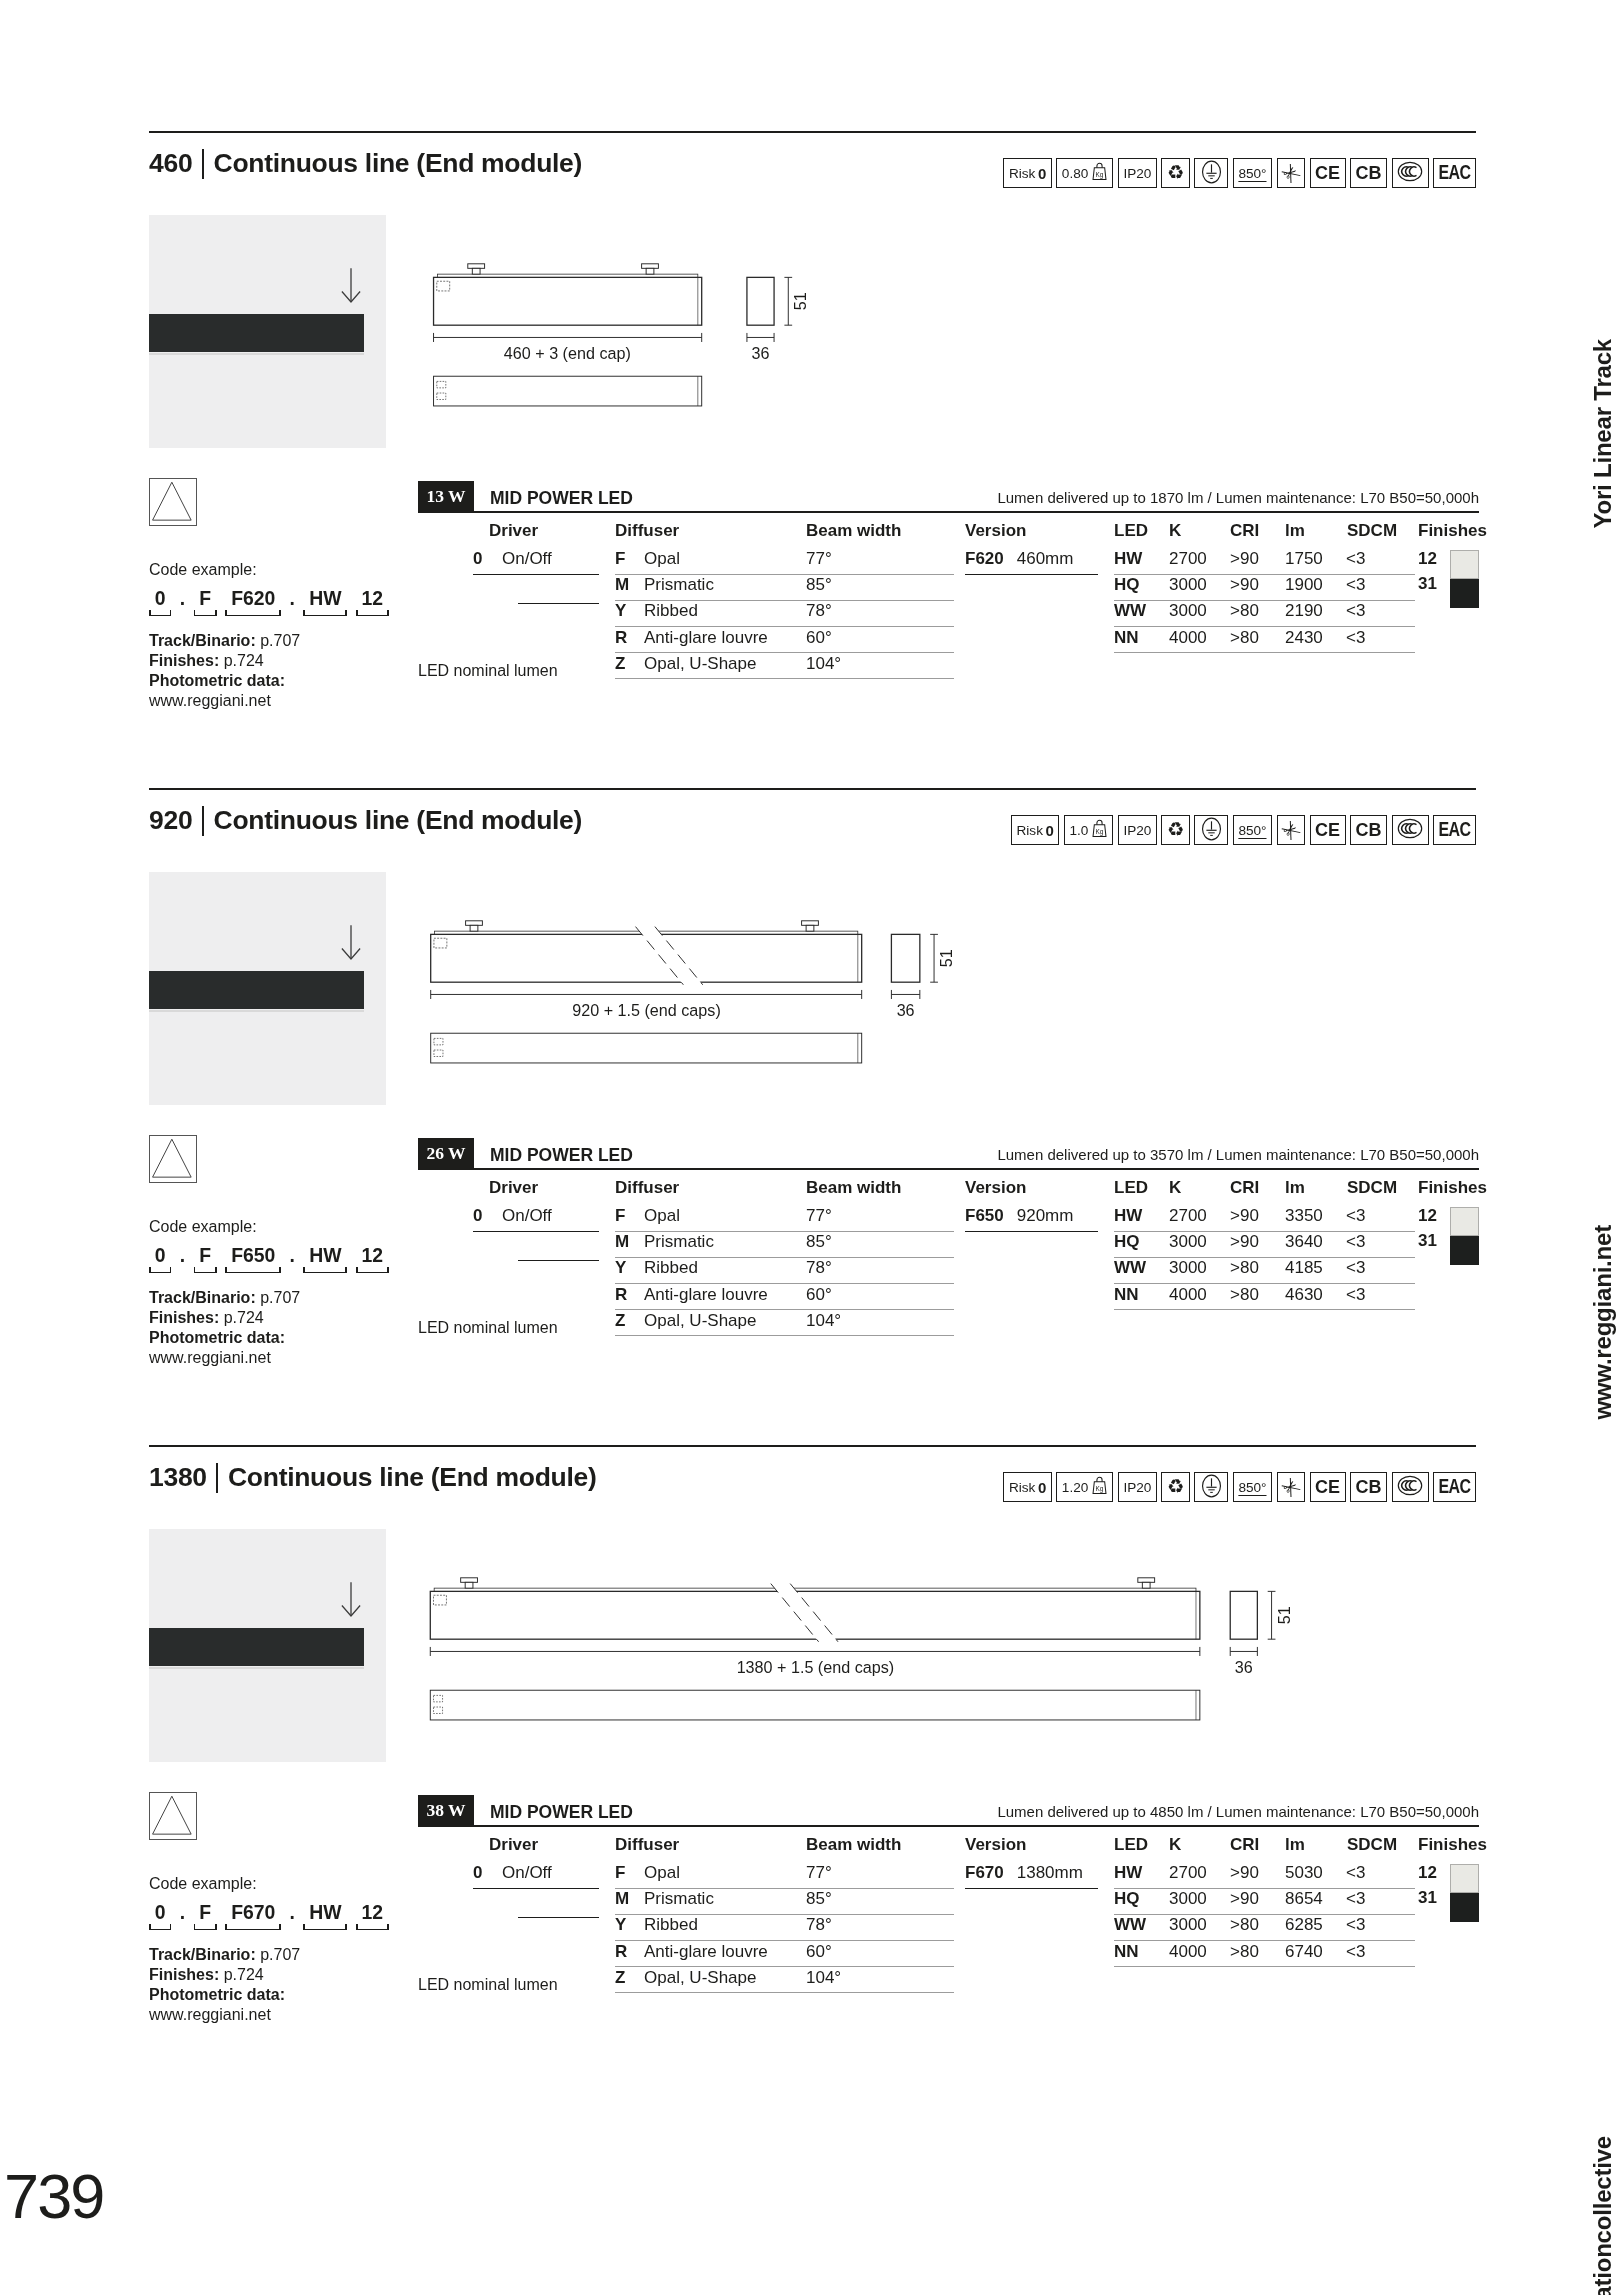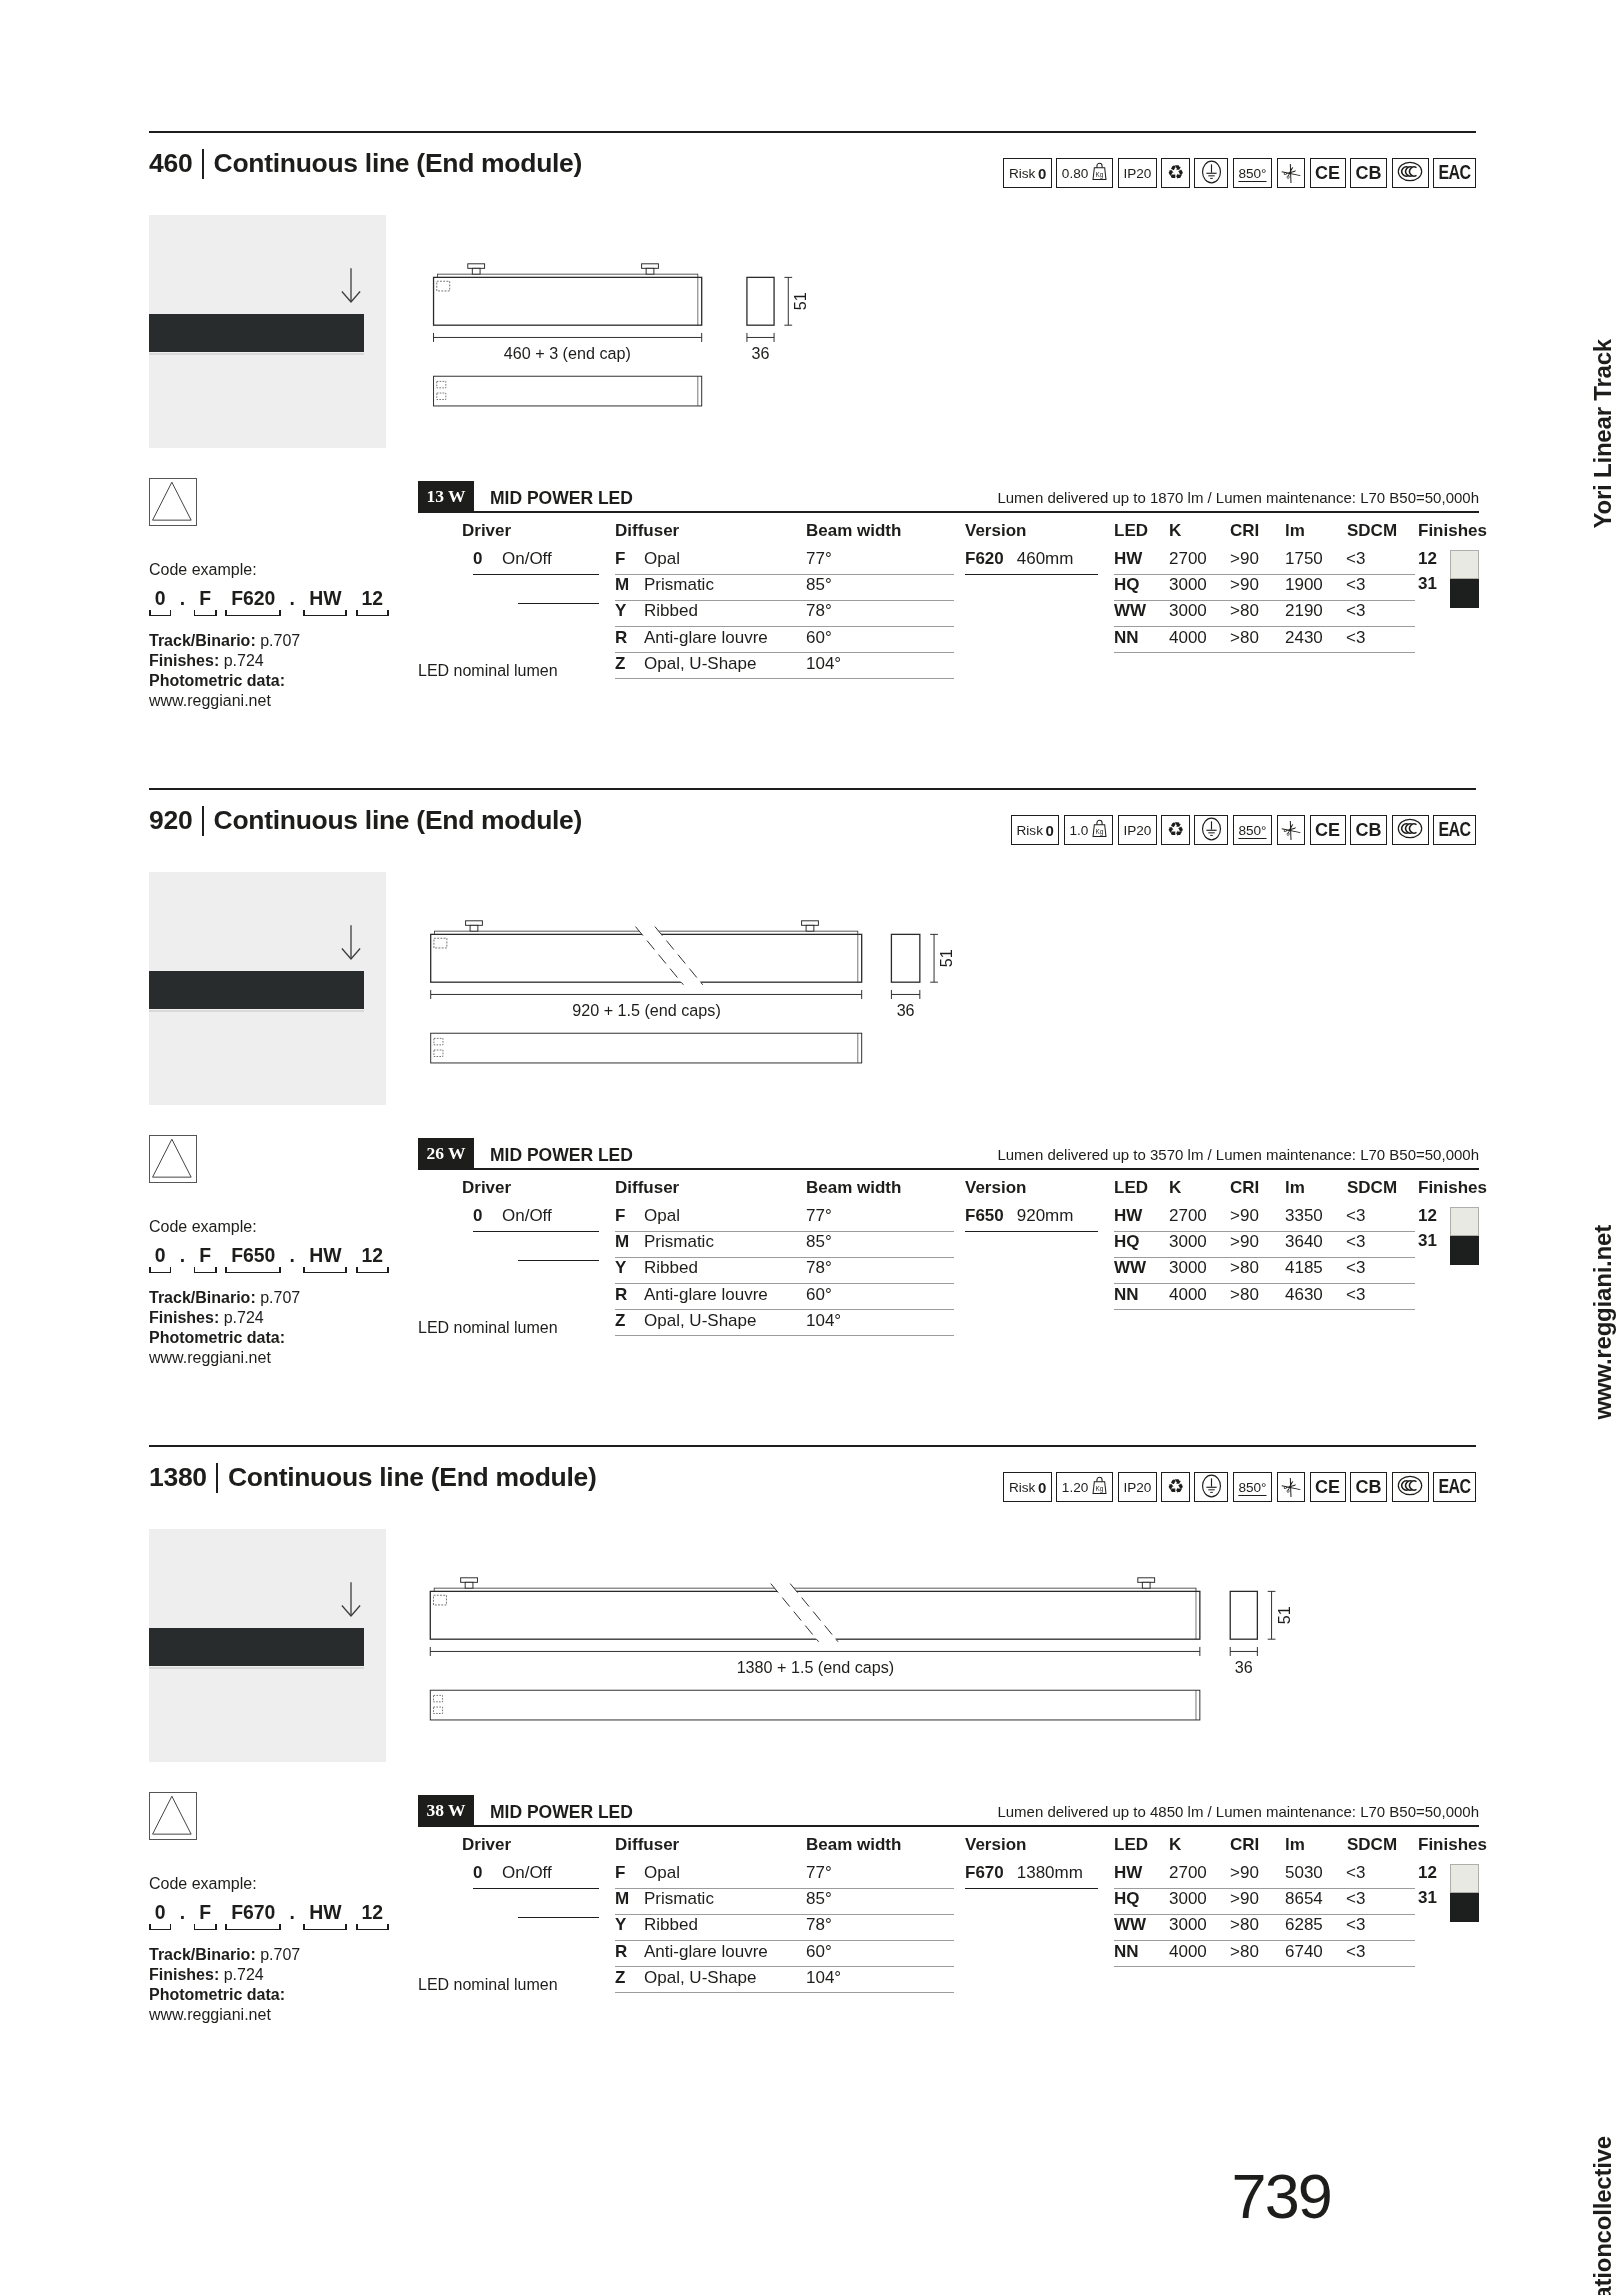--- a/index.html
+++ b/index.html
@@ -52,21 +52,21 @@
   .links .lbl{font-weight:700;}
   .site-link{cursor:pointer;}
   
   .spec{position:absolute;left:269px;top:349px;width:1061px;height:233px;font-size:17px;}
   .badge{position:absolute;left:0;top:1.3px;height:30px;background:#1d1d1b;color:#fff;font-weight:700;
          font-size:17.5px;display:flex;align-items:center;padding:0 8.4px;box-sizing:border-box;font-family:Liberation Serif, serif;}
   .family{position:absolute;left:72px;bottom:auto;top:7.8px;font-weight:700;font-size:17.5px;}
   .lumen{position:absolute;right:0;top:9px;font-size:15px;}
   .spec-rule{position:absolute;top:31px;left:0;width:1061px;height:1.9px;background:#1d1d1b;}
   .colhead{position:absolute;top:41px;font-weight:700;}
-  .h-driver{left:44px;}.h-diffuser{left:197px;}.h-beam{left:388px;}.h-version{left:547px;}
+  .h-driver{left:71px;}.h-diffuser{left:197px;}.h-beam{left:388px;}.h-version{left:547px;}
   .h-led{left:696px;}.h-k{left:751px;}.h-cri{left:812px;}.h-lm{left:867px;}.h-sdcm{left:929px;}.h-fin{left:1000px;}
   .driver-block{position:absolute;left:55px;top:69px;width:126px;}
   .driver-row{height:24.6px;border-bottom:1.9px solid #1d1d1b;display:flex;}
   .driver-row .c{width:29px;font-weight:700;}
   .driver-empty{height:28.5px;border-bottom:1.9px solid #1d1d1b;margin-left:45px;width:81px;}
   .dif-block{position:absolute;left:197px;top:69px;width:339px;}
   .dif-row{display:grid;grid-template-columns:29px 162px 1fr;height:24.6px;border-bottom:1.3px solid #9c9c9c;margin-bottom:0.6px;}
   .dif-row .c{font-weight:700;}
   .ver-block{position:absolute;left:547px;top:69px;width:133px;}
   .ver-row{height:24.6px;border-bottom:1.9px solid #1d1d1b;display:flex;gap:13px;}
@@ -79,21 +79,21 @@
   .fin-code{height:25px;font-weight:700;}
   .swatches{position:absolute;left:32px;top:1.3px;width:29px;}
   .sw{width:29px;height:29px;box-sizing:border-box;}
   .sw-light{border:0.6px solid #aeaeab;}
   
   .side-text{position:absolute;right:29px;transform:rotate(-90deg);transform-origin:right top;
              font-weight:700;font-size:24px;white-space:nowrap;letter-spacing:-0.2px;}
   #side-top{top:339px;}
   #side-mid{top:1225px;}
   #side-bot{top:2136px;}
-  .page-num{position:absolute;top:2160px;left:12px;width:1319px;text-align:right;
+  .page-num{position:absolute;top:2160px;left:4px;width:1319px;text-align:left;
             font-size:63px;letter-spacing:-1.9px;font-weight:400;}
 </style>
 </head>
 <body>
 
 <div id="sections-host">
   <section class="section s460">
     <div class="rule"></div>
 
     <div class="title">

